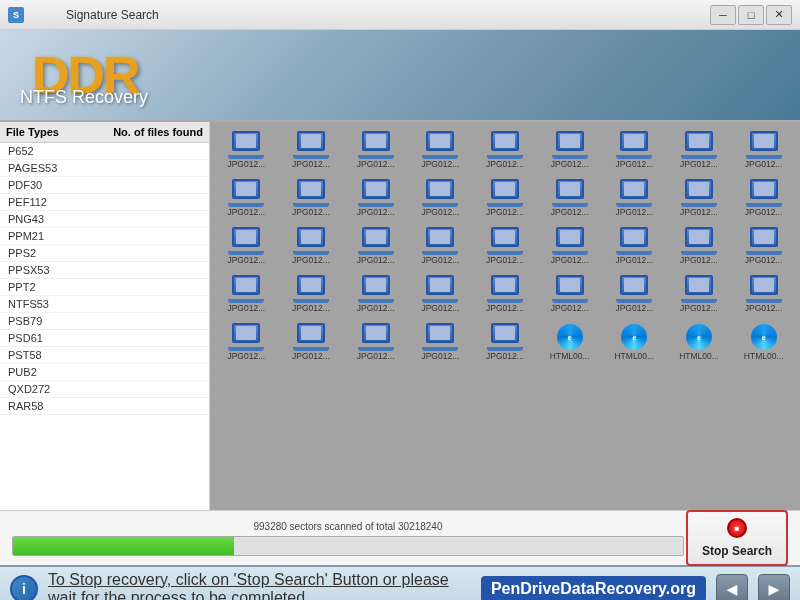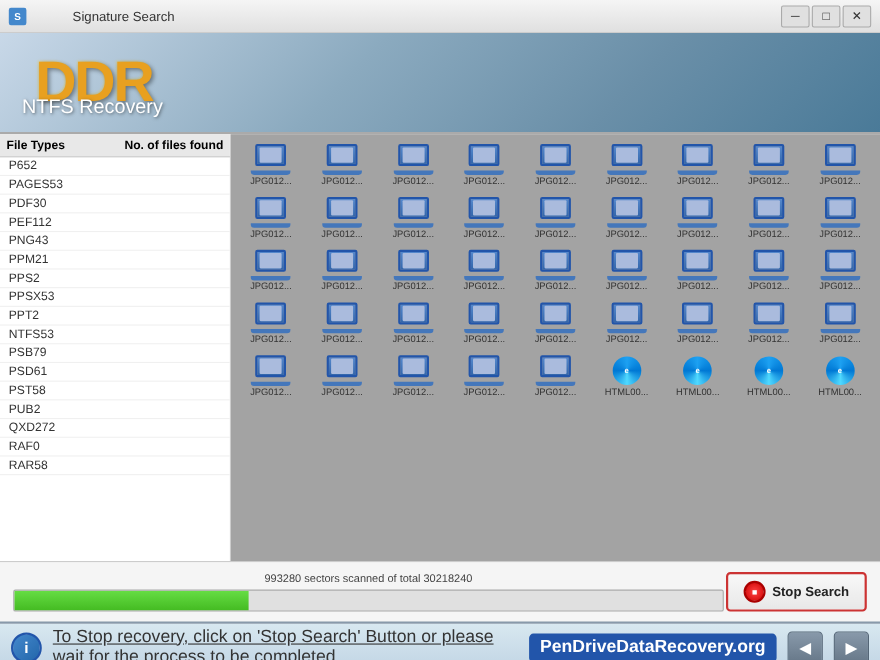--- a/index.html
+++ b/index.html
@@ -238,20 +238,21 @@
       gap: 6px;
       padding: 6px 14px;
       background: linear-gradient(to bottom, #f8f8f8, #e8e8e8);
       border: 2px solid #cc3333;
       border-radius: 4px;
       cursor: pointer;
       font-size: 12px;
       font-weight: bold;
       color: #222;
       white-space: nowrap;
+      flex-direction: column;
     }
     .stop-icon {
       width: 20px; height: 20px;
       background: radial-gradient(circle, #ff4444, #cc0000);
       border-radius: 50%;
       border: 2px solid #aa0000;
       display: flex; align-items: center; justify-content: center;
     }
     .stop-icon::after {
       content: '■';
@@ -392,24 +393,20 @@
           <span class="file-type">PST</span>
           <span class="file-count">58</span>
         </div>
         <div class="file-row">
           <span class="file-type">PUB</span>
           <span class="file-count">2</span>
         </div>
         <div class="file-row">
           <span class="file-type">QXD</span>
           <span class="file-count">272</span>
-        </div>
-        <div class="file-row">
-          <span class="file-type">RAF</span>
-          <span class="file-count">0</span>
         </div>
         <div class="file-row">
           <span class="file-type">RAR</span>
           <span class="file-count">58</span>
         </div>
       </div>
   </div>
 
   <div class="right-panel" id="file-grid-container">
       <div class="file-grid">

